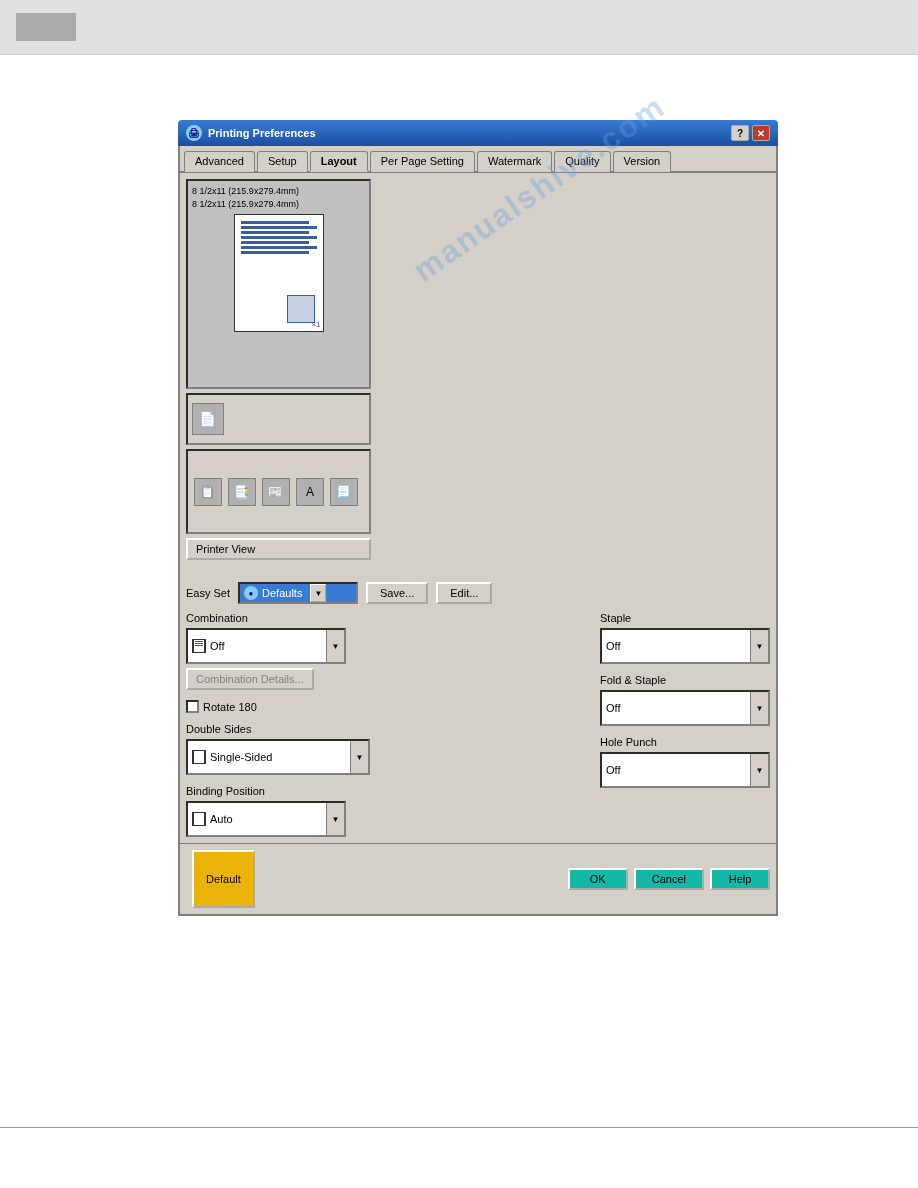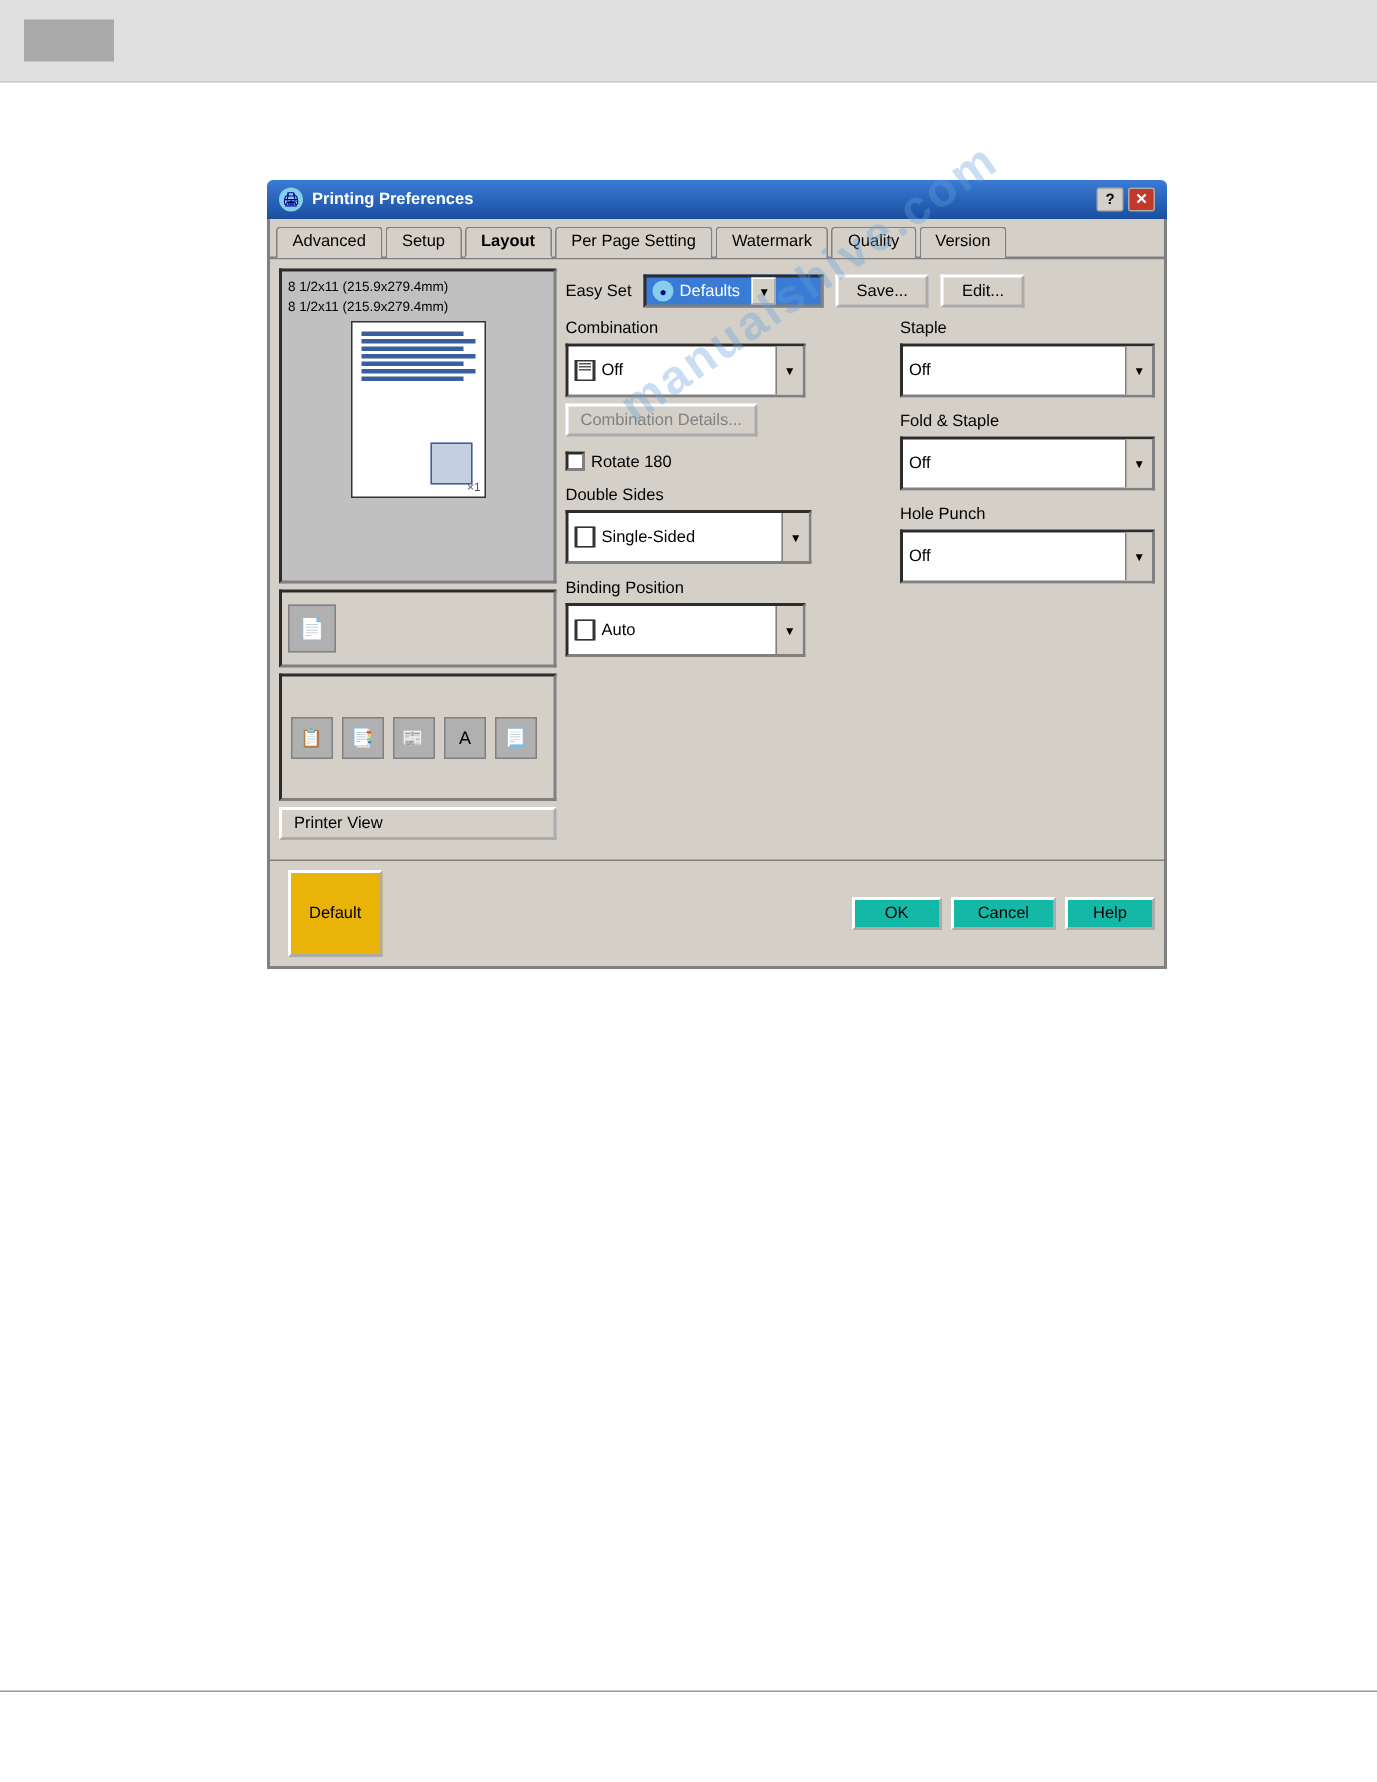--- a/index.html
+++ b/index.html
@@ -140,23 +140,24 @@
       background: #d4d0c8;
       border-bottom: 2px solid #d4d0c8;
       font-weight: bold;
       z-index: 2;
     }
 
     
     .dialog-content {
       display: flex;
       padding: 6px;
-      gap: 6px;
+      gap: 18px;
       background: #d4d0c8;
       min-height: 400px;
+      flex-direction: column;
     }
 
     
     .left-panel {
       width: 185px;
       flex-shrink: 0;
       display: flex;
       flex-direction: column;
       gap: 4px;
     }
@@ -593,21 +594,21 @@
                 <button class="combo-details-btn">Combination Details...</button>
               </div>
 
               <div class="checkbox-row">
                 <div class="cb"></div>
                 <span>Rotate 180</span>
               </div>
 
               <div class="field-group">
                 <span class="field-label">Double Sides</span>
-                <div class="dropdown-control" style="width:164px;">
+                <div class="dropdown-control" style="width:184px;">
                   <div class="dd-icon">
                     <div class="ds-icon"></div>
                   </div>
                   <span>Single-Sided</span>
                   <div class="dd-arrow">▼</div>
                 </div>
               </div>
 
               <div class="field-group">
                 <span class="field-label">Binding Position</span>

